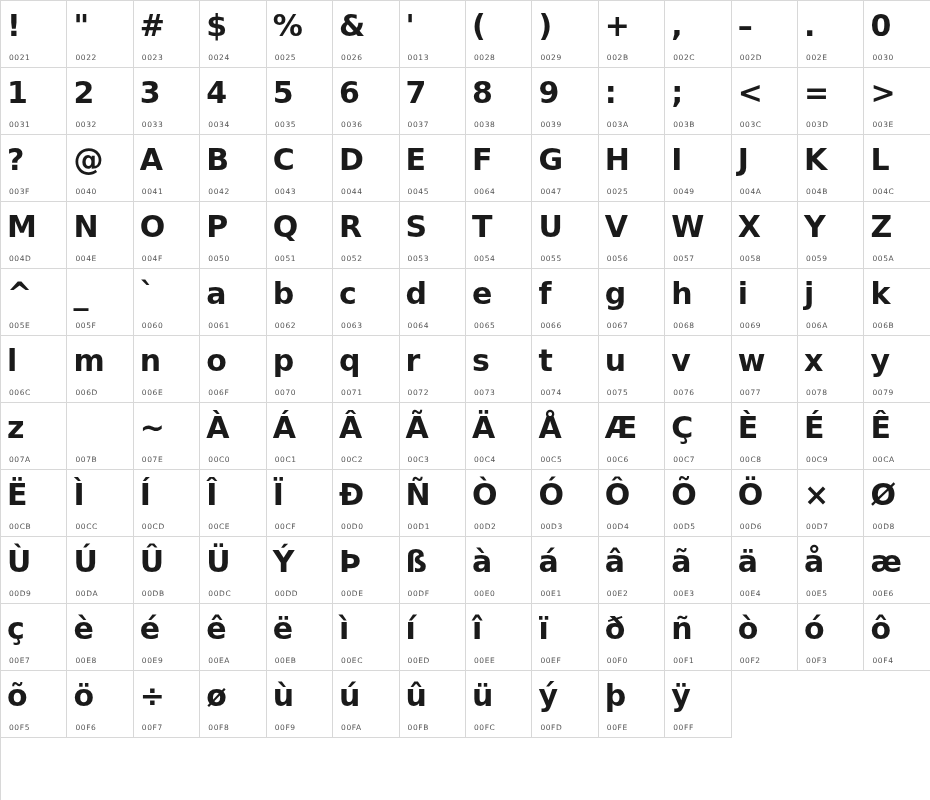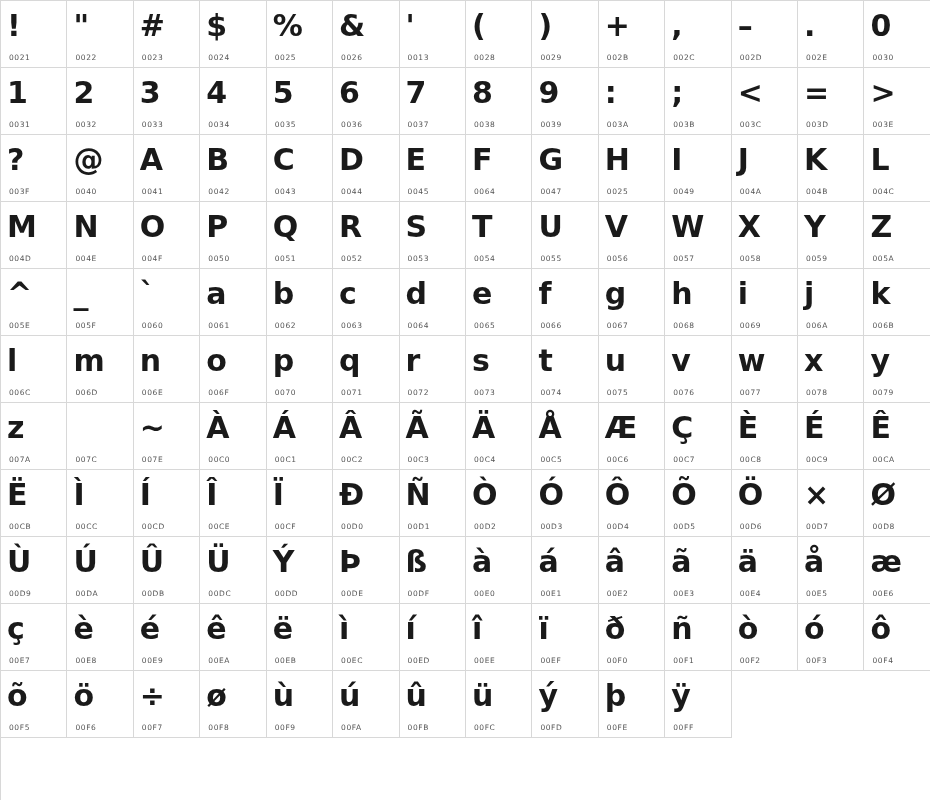--- a/index.html
+++ b/index.html
@@ -409,21 +409,21 @@
     <div class="cell">
       <div class="glyph">y</div>
       <div class="code">0079</div>
     </div>
     <div class="cell">
       <div class="glyph">z</div>
       <div class="code">007A</div>
     </div>
     <div class="cell blankslot">
       <div class="glyph"></div>
-      <div class="code">007C</div>
+      <div class="code">007B</div>
     </div>
     <div class="cell">
       <div class="glyph">~</div>
       <div class="code">007E</div>
     </div>
     <div class="cell">
       <div class="glyph">À</div>
       <div class="code">00C0</div>
     </div>
     <div class="cell">

